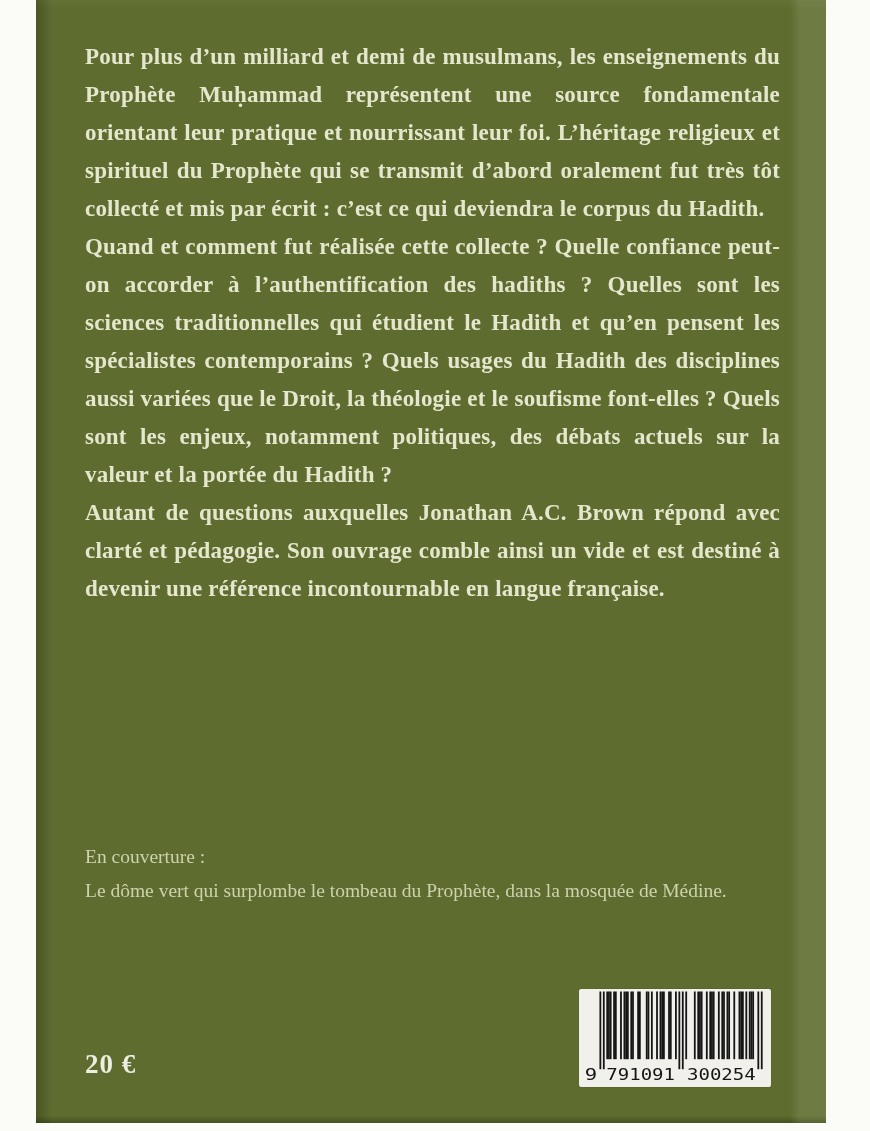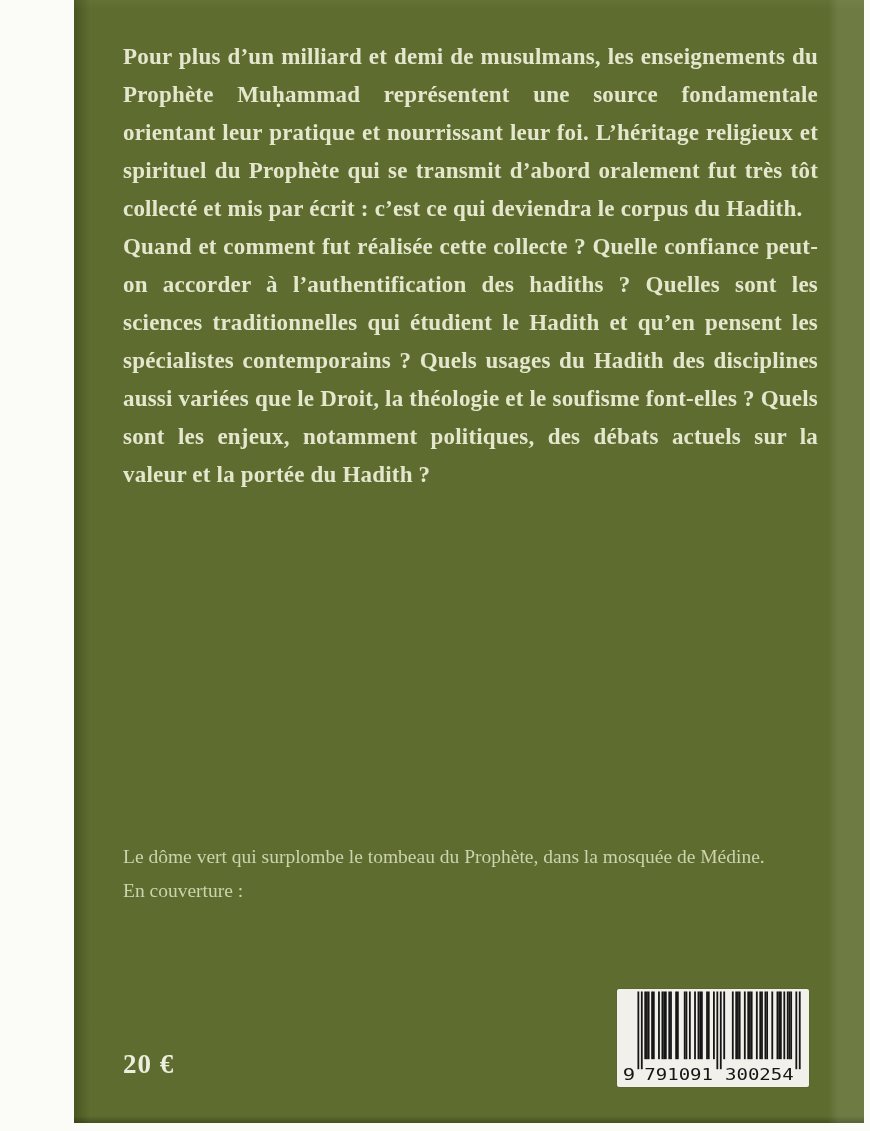--- a/index.html
+++ b/index.html
@@ -4,21 +4,20 @@
 <style>
   html,body{margin:0;padding:0;}
   body{
     width:870px;height:1131px;position:relative;overflow:hidden;
     background:#fbfbf8;
     font-family:"Liberation Serif", serif;
   }
   .cover{
     position:absolute;left:36px;top:0;width:790px;height:1123px;
     background:#5e6c2f;
-    margin-left:38px;
   }
   
   .cover::before{
     content:'';position:absolute;inset:0;pointer-events:none;
     background:
       linear-gradient(90deg, rgba(18,26,4,0.28) 0px, rgba(18,26,4,0.0) 16px),
       linear-gradient(270deg, rgba(255,255,238,0.10) 0px, rgba(255,255,238,0.10) 26px, rgba(255,255,238,0.0) 36px),
       linear-gradient(0deg, rgba(18,26,4,0.35) 0px, rgba(18,26,4,0.0) 7px),
       linear-gradient(180deg, rgba(255,255,238,0.04) 0px, rgba(255,255,238,0.0) 10px);
   }
@@ -45,25 +44,26 @@
   }
 </style>
 </head>
 <body>
 
 <div class="cover">
 
   <div class="blurb">
     <p>Pour plus d’un milliard et demi de musulmans, les enseignements du Prophète Muḥammad représentent une source fondamentale orientant leur pratique et nourrissant leur foi. L’héritage religieux et spirituel du Prophète qui se transmit d’abord oralement fut très tôt collecté et mis par écrit : c’est ce qui deviendra le corpus du Hadith.</p>
     <p>Quand et comment fut réalisée cette collecte ? Quelle confiance peut-on accorder à l’authentification des hadiths ? Quelles sont les sciences traditionnelles qui étudient le Hadith et qu’en pensent les spécialistes contemporains ? Quels usages du Hadith des disciplines aussi variées que le Droit, la théologie et le soufisme font-elles ? Quels sont les enjeux, notamment politiques, des débats actuels sur la valeur et la portée du Hadith ?</p>
+    <p>Autant de questions auxquelles Jonathan A.C. Brown répond avec clarté et pédagogie. Son ouvrage comble ainsi un vide et est destiné à devenir une référence incontournable en langue française.</p>
   </div>
 
   <div class="credit">
+    <div>En couverture :</div>
     <div>Le dôme vert qui surplombe le tombeau du Prophète, dans la mosquée de Médine.</div>
-    <div>En couverture :</div>
   </div>
 
   <div class="price">20 €</div>
 
   <div class="barcode">
     <div id="barcode-holder"><svg width="182" height="94" viewBox="-9 0 106 75" preserveAspectRatio="none">
           <rect x="0" y="2" width="1.05" height="62" fill="#161616"></rect>
           <rect x="2" y="2" width="1.05" height="62" fill="#161616"></rect>
           <rect x="4" y="2" width="1.05" height="54" fill="#161616"></rect>
           <rect x="5" y="2" width="1.05" height="54" fill="#161616"></rect>

